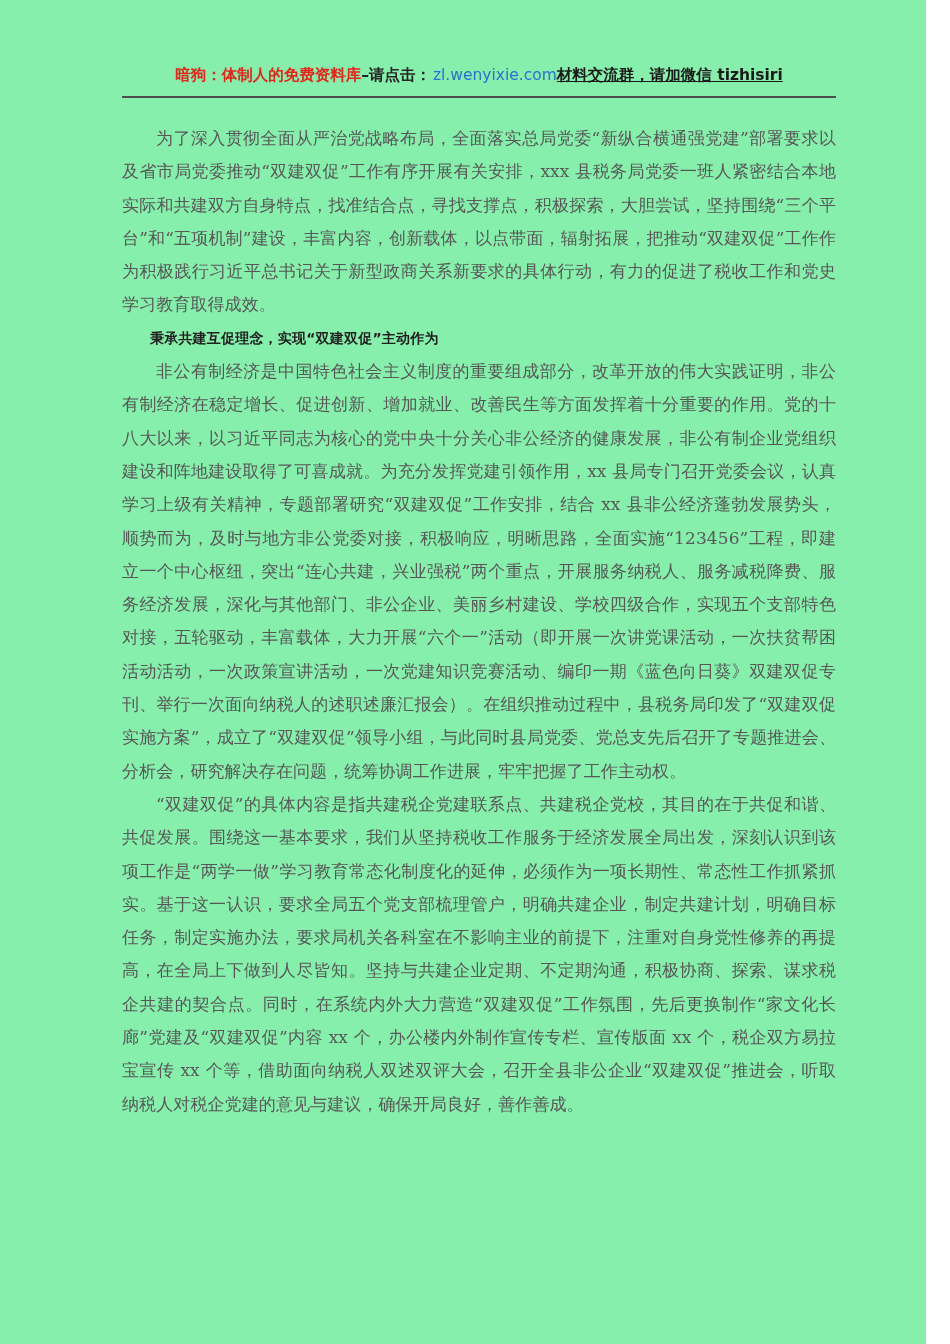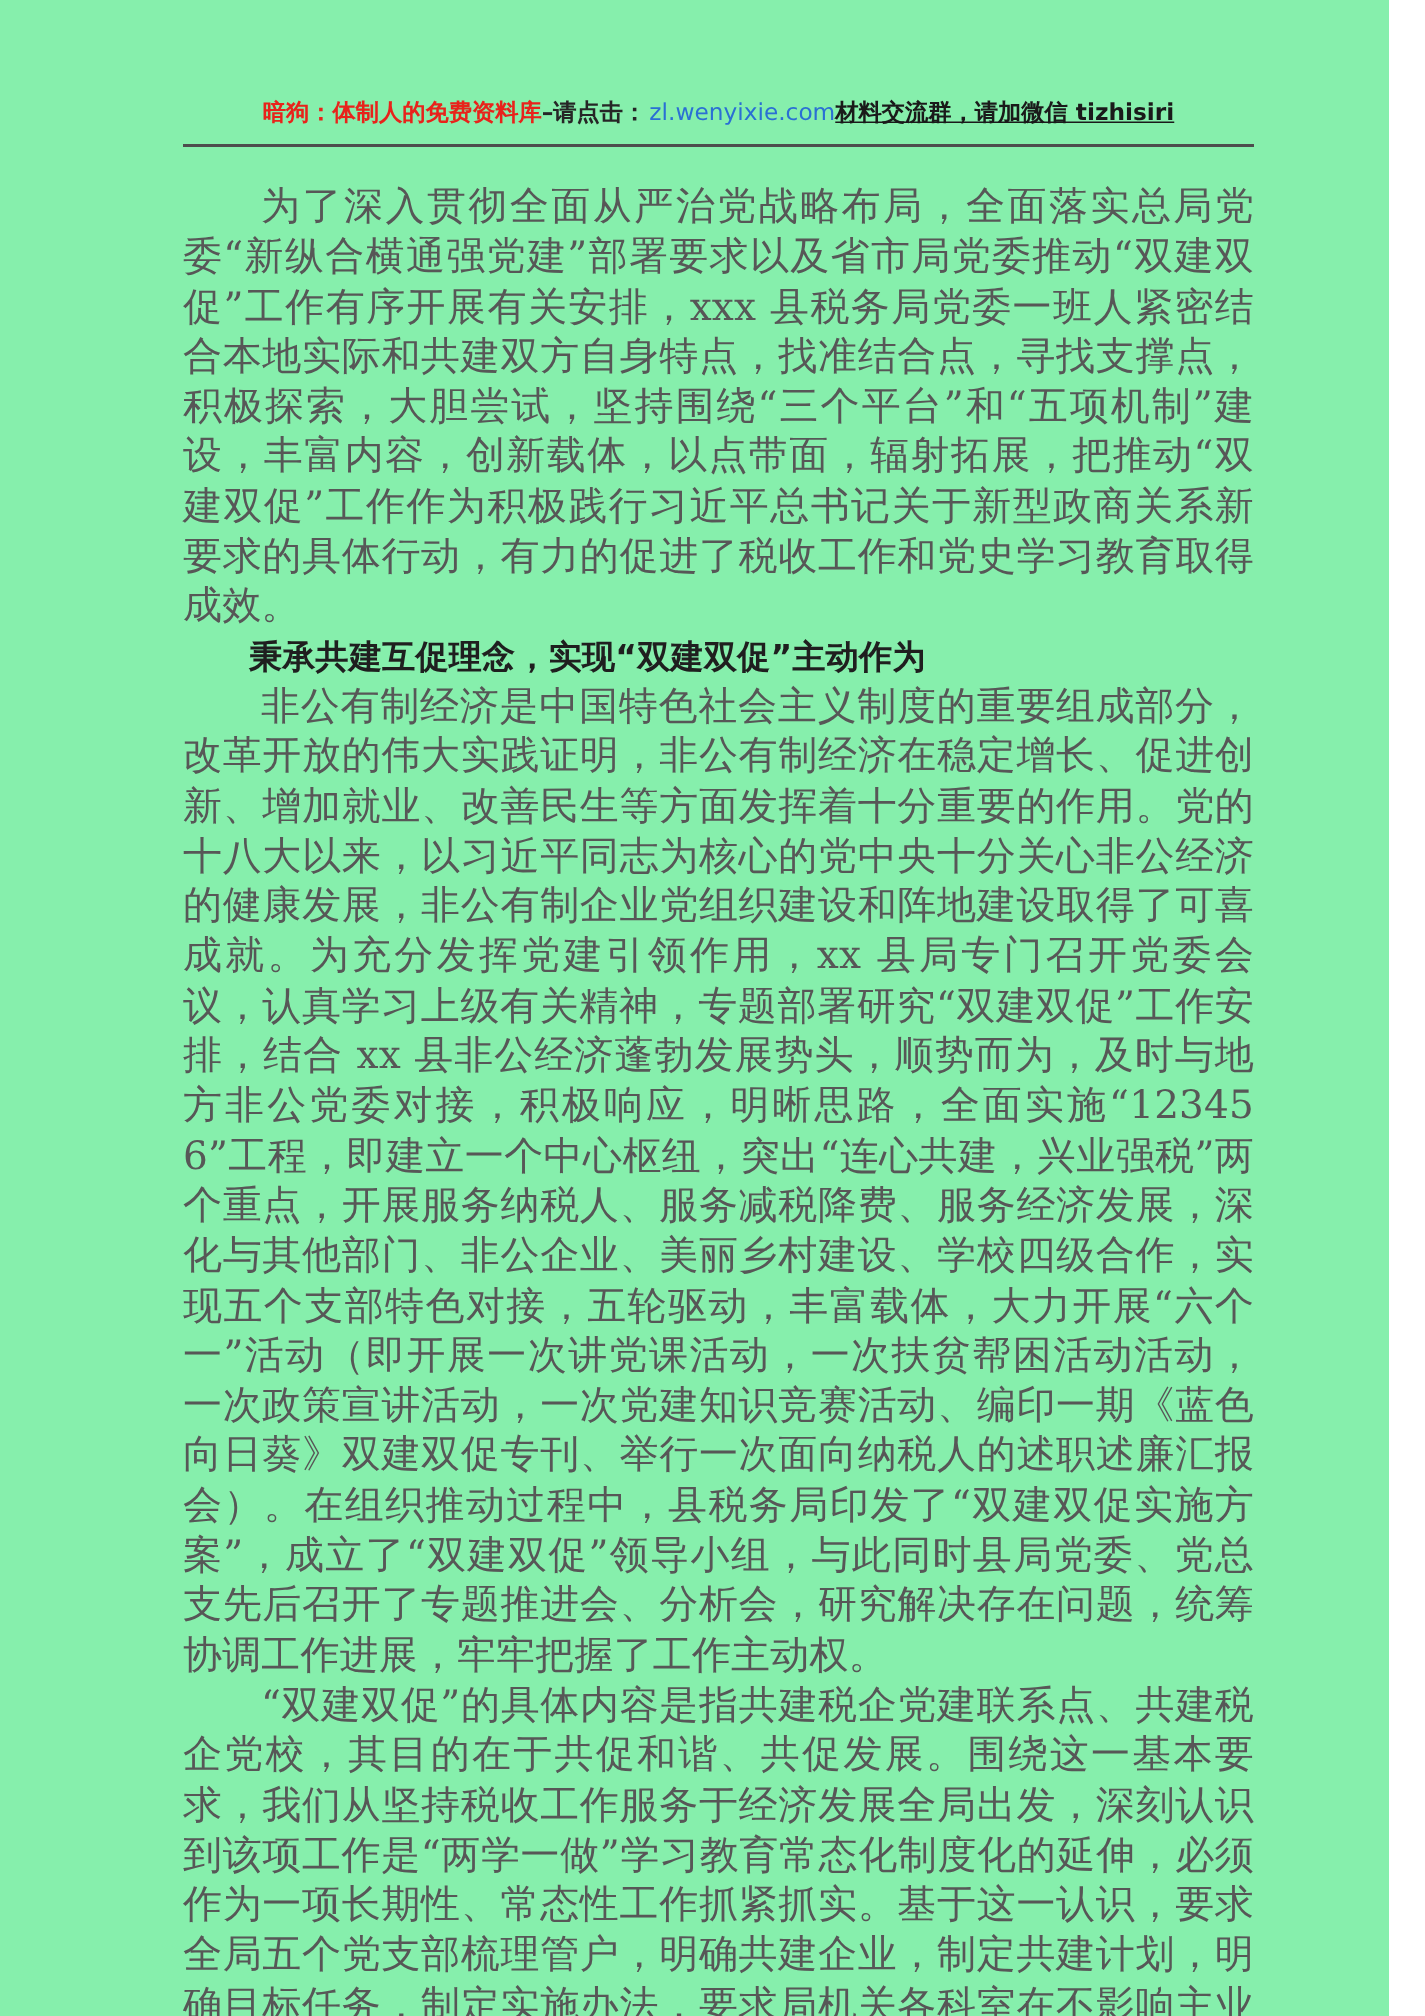--- a/index.html
+++ b/index.html
@@ -72,33 +72,33 @@
 
   
   .content {
     position: absolute;
     left: 122px;
     top: 122px;
     width: 714px;
   }
   p.para {
     margin: 0;
-    font-size: 26px;
+    font-size: 17px;
     line-height: 33.3px;
     color: #575757;
     text-align: justify;
     text-justify: inter-ideograph;
     text-indent: 2em;
     font-family: "DejaVu Serif", "Liberation Serif", serif;
     letter-spacing: 0.1px;
     word-break: break-all;
   }
   h2.heading {
     margin: 0;
-    font-size: 22px;
+    font-size: 14px;
     line-height: 33.3px;
     color: #1f1f1f;
     font-weight: bold;
     text-indent: 2em;
     text-align: left;
     font-family: "DejaVu Sans", "Liberation Sans", sans-serif;
     letter-spacing: 0.2px;
   }
 </style>
 </head>

